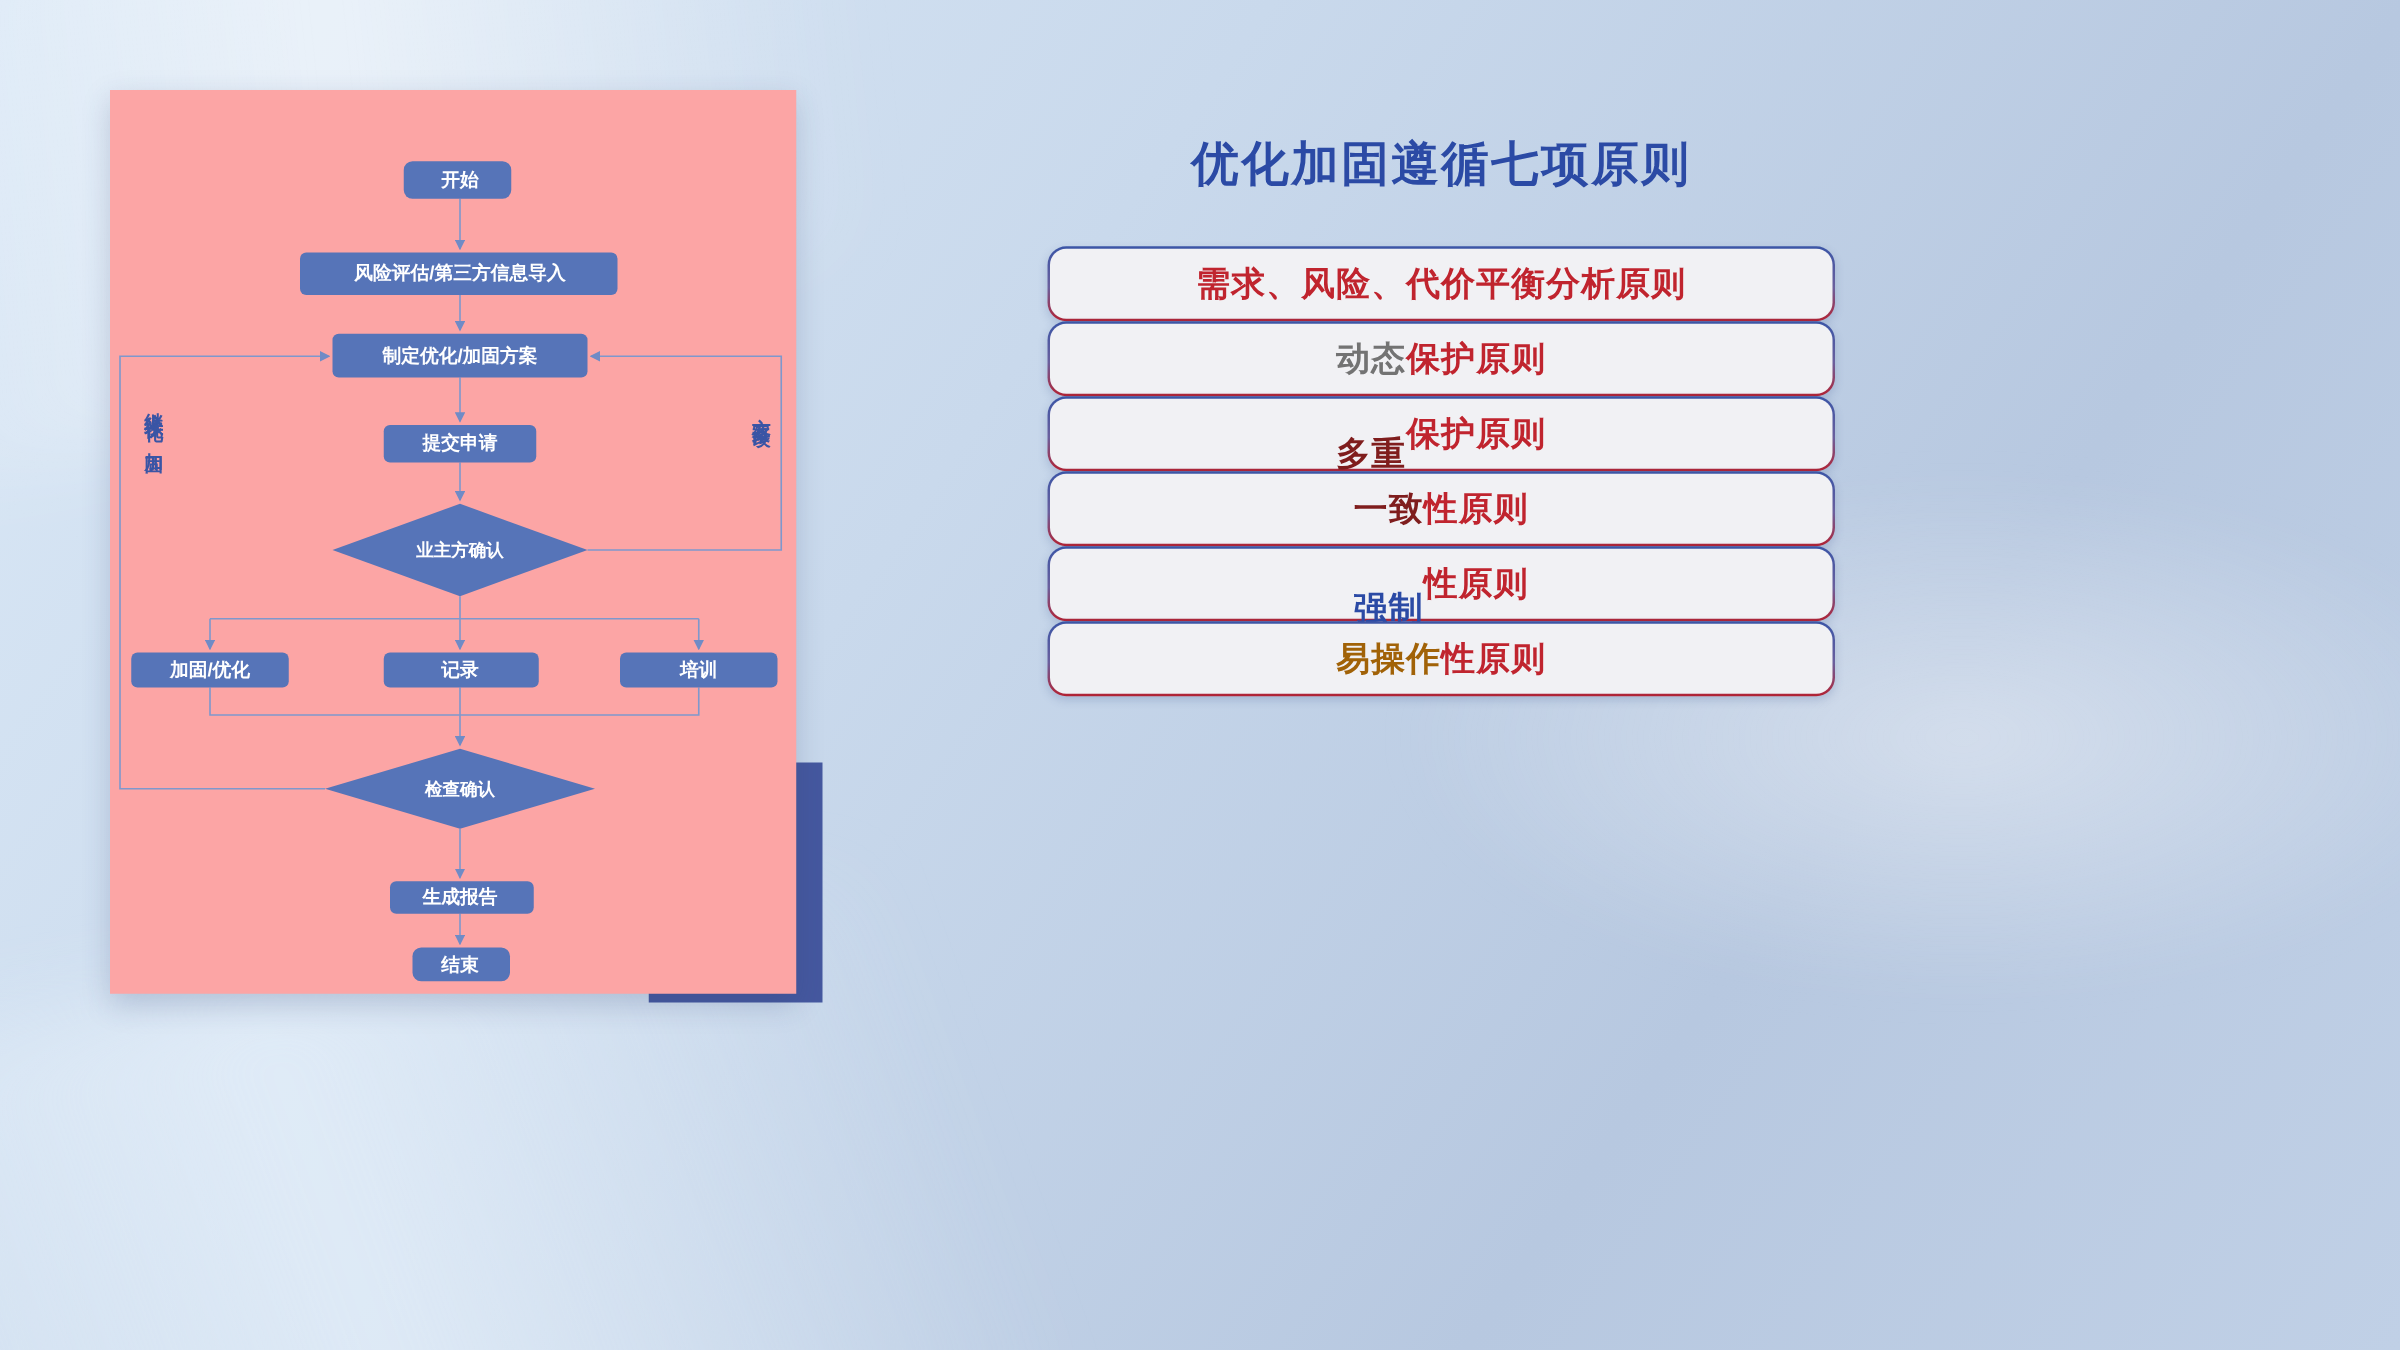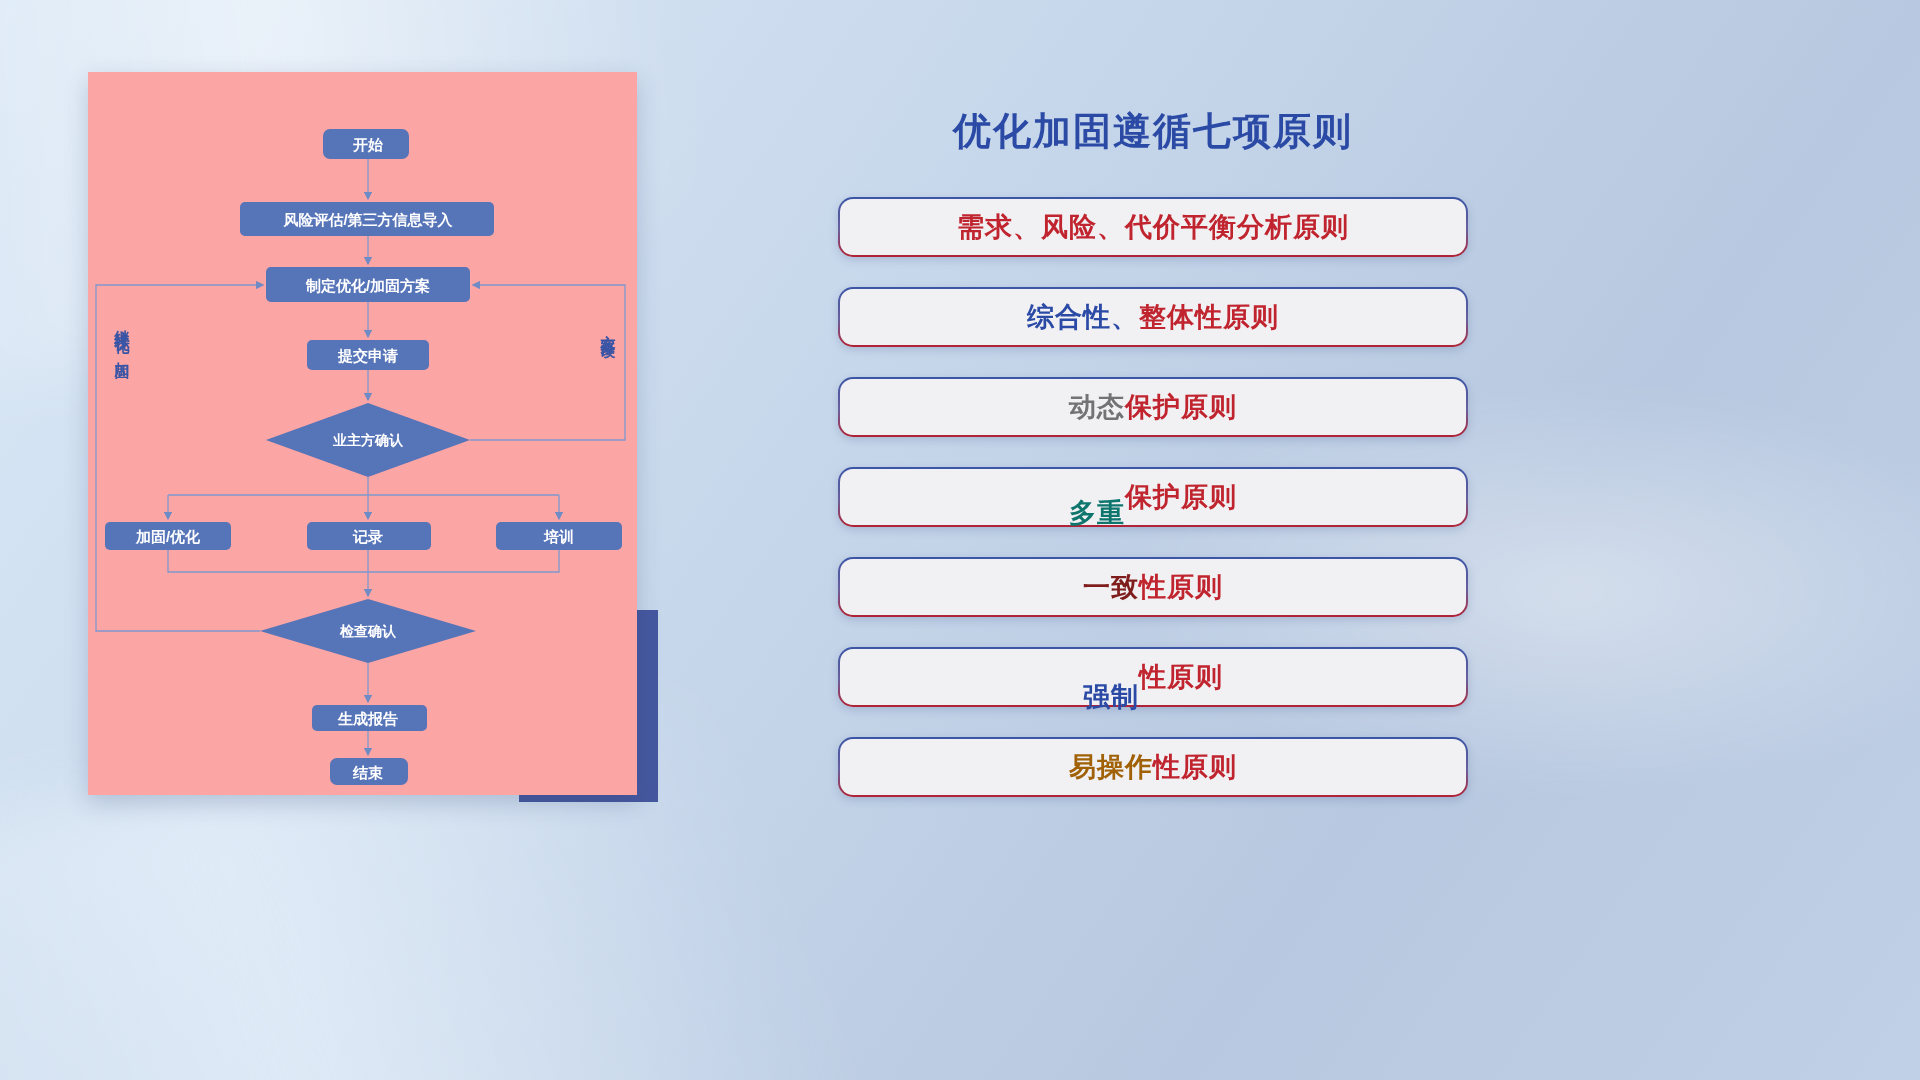--- a/index.html
+++ b/index.html
@@ -44,21 +44,21 @@
   .vlabel-left  { left:24px;  top:246px; }
   .vlabel-right { left:510px; top:250px; }
 
   .panel-title {
     position:absolute; left:838px; top:106px; width:630px;
     text-align:center; font-size:38px; font-weight:800;
     color:#2b4aa5; letter-spacing:2px; z-index:2;
   }
   .principles {
     position:absolute; left:838px; top:197px; width:630px;
-    display:flex; flex-direction:column; gap:30px; z-index:2;
+    display:flex; flex-direction:column; z-index:2;
   }
   .pcard {
     height:60px; border-radius:15px; padding:2px;
     background:linear-gradient(to bottom,#3b55a6 0%,#6a5f9d 55%,#b22233 100%);
     box-shadow:0 3px 8px rgba(60,80,140,0.22);
   }
   .pcard-inner {
     height:100%; border-radius:13px; background:#f1f1f4;
     display:flex; align-items:center; justify-content:center;
     font-size:27px; font-weight:600; letter-spacing:1px;
@@ -137,33 +137,27 @@
 
 <div class="principles">
   <div class="pcard">
     <div class="pcard-inner">
       <span style="color: rgb(192, 36, 46);">需求、风险、代价平衡分析原则</span>
         <span></span>
     </div>
   </div>
   <div class="pcard">
     <div class="pcard-inner">
-      <span style="color: rgb(43, 74, 165);">综合性、</span>
-        <span style="color: rgb(192, 36, 46);">整体性原则</span>
-    </div>
-  </div>
-  <div class="pcard">
-    <div class="pcard-inner">
       <span style="color: #737373;">动态</span>
         <span style="color: rgb(192, 36, 46);">保护原则</span>
     </div>
   </div>
   <div class="pcard">
     <div class="pcard-inner">
-      <span style="color: #0f766e; margin-top: 31px;">多重</span>
+      <span style="color: #7f1d1d; margin-top: 31px;">多重</span>
         <span style="color: rgb(192, 36, 46);">保护原则</span>
     </div>
   </div>
   <div class="pcard">
     <div class="pcard-inner">
       <span style="color: #7f1d1d;">一致</span>
         <span style="color: rgb(192, 36, 46);">性原则</span>
     </div>
   </div>
   <div class="pcard">

